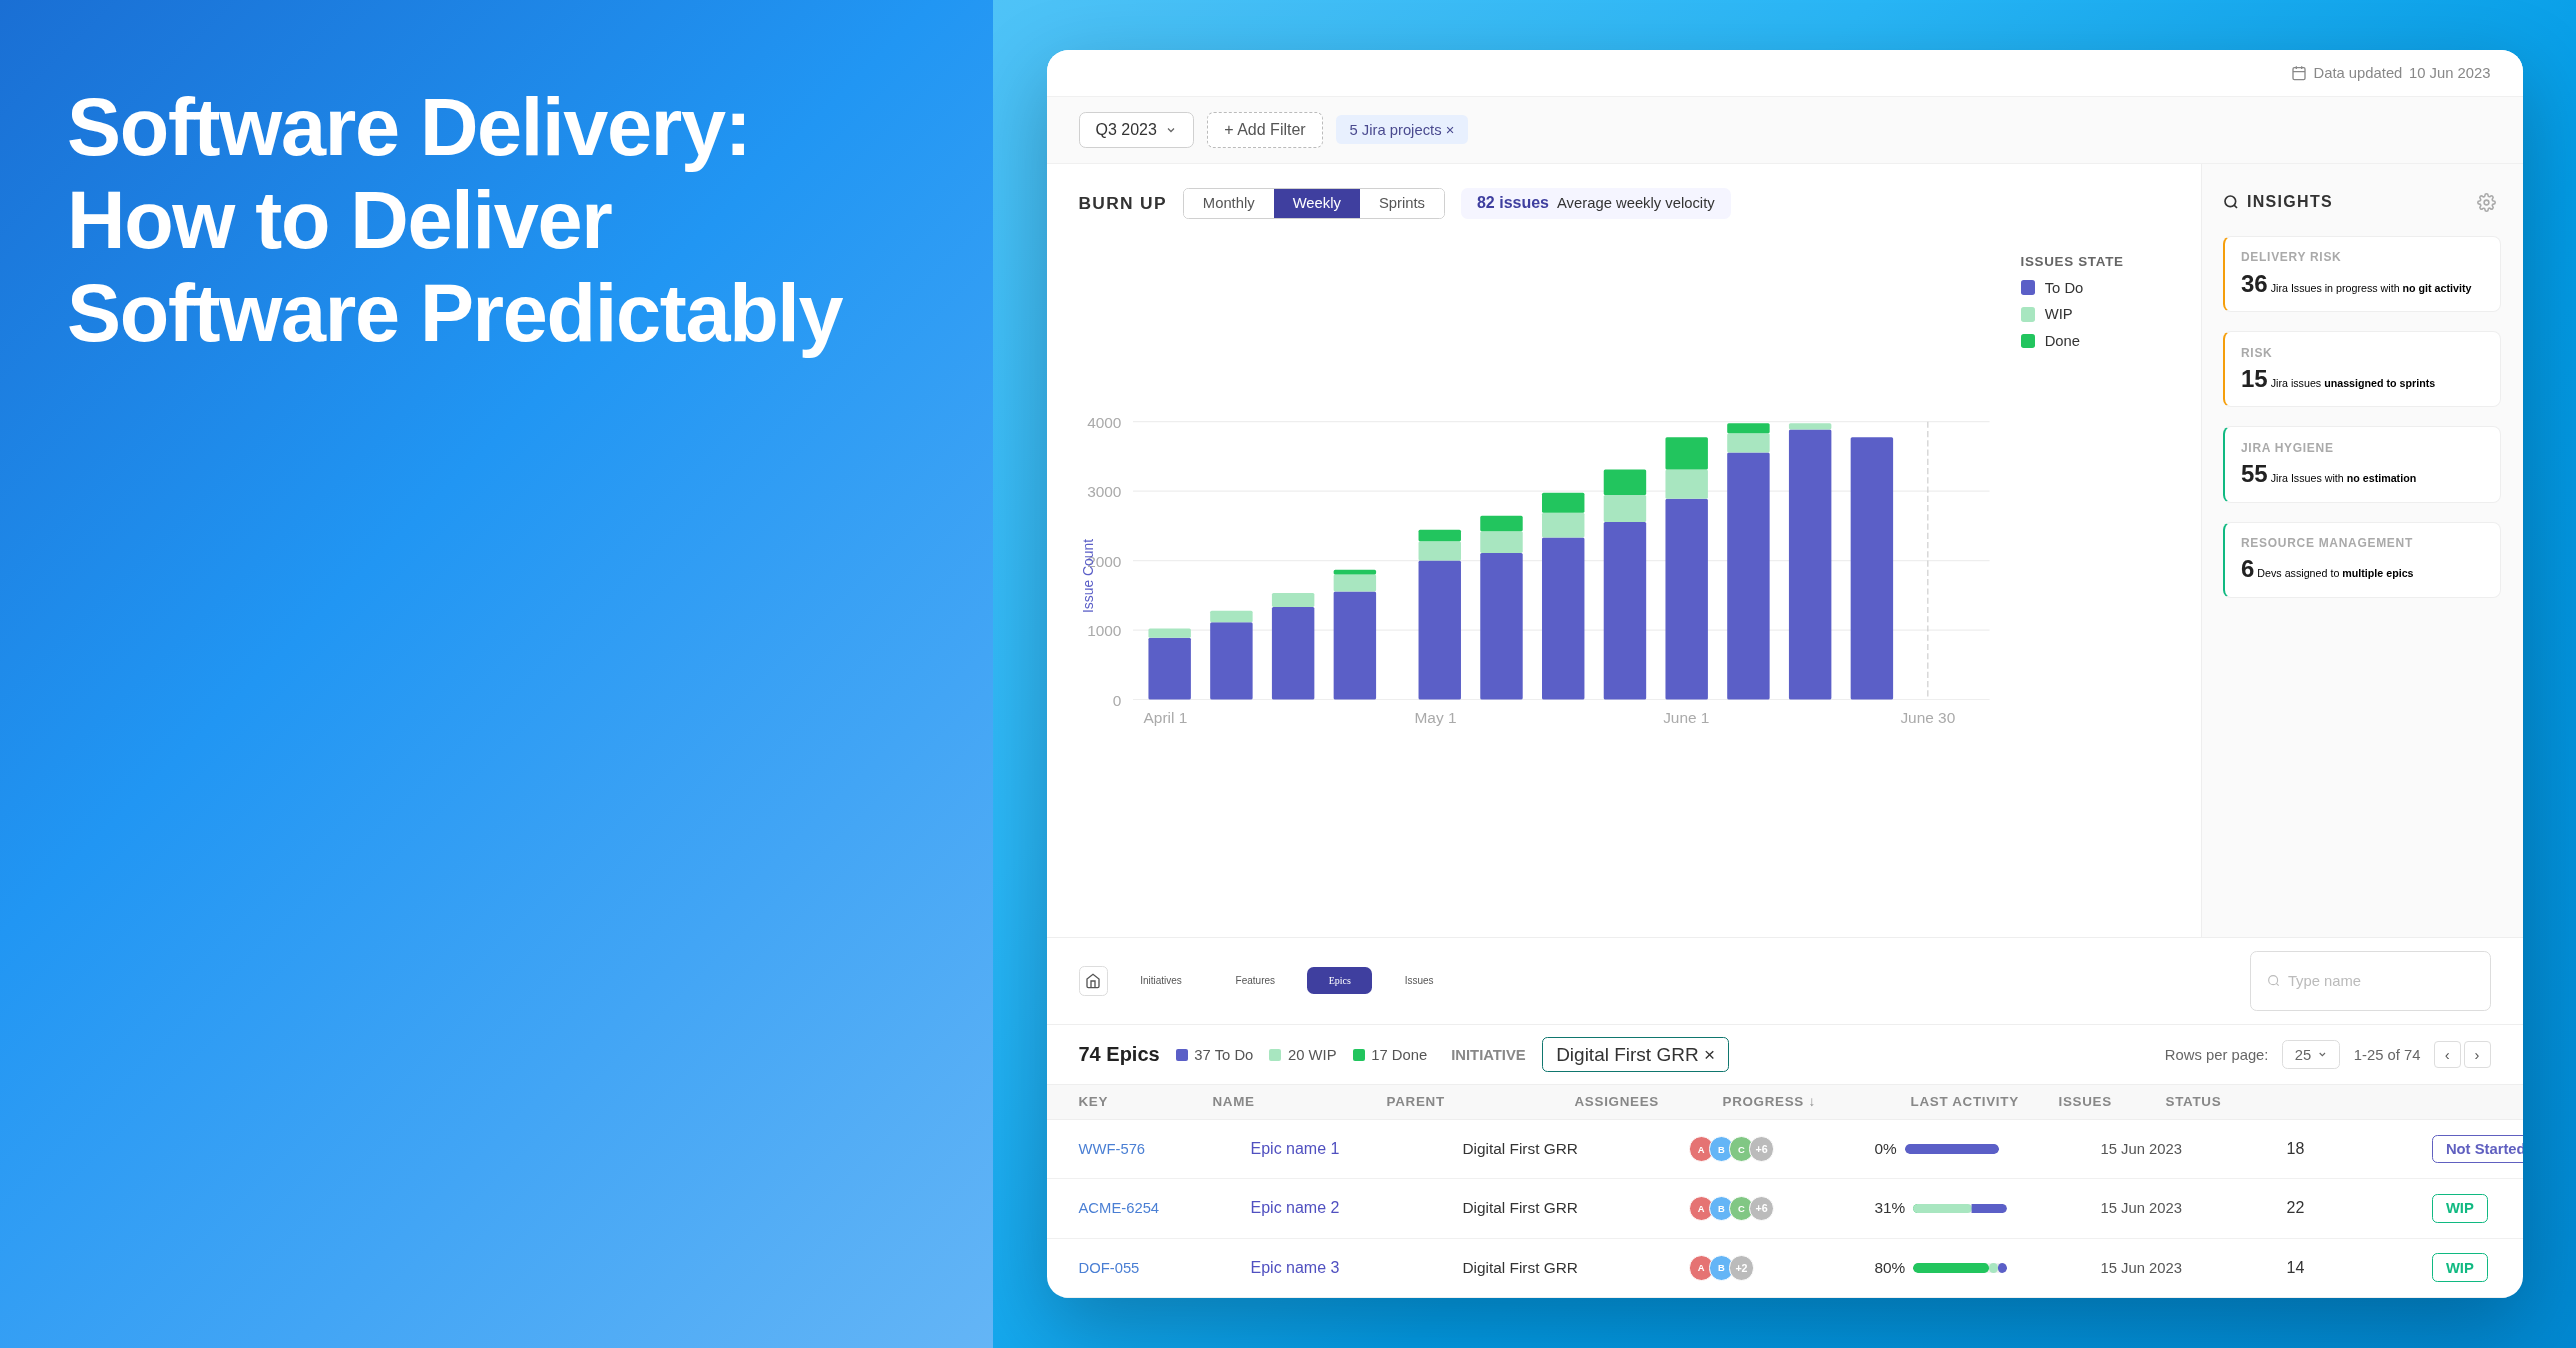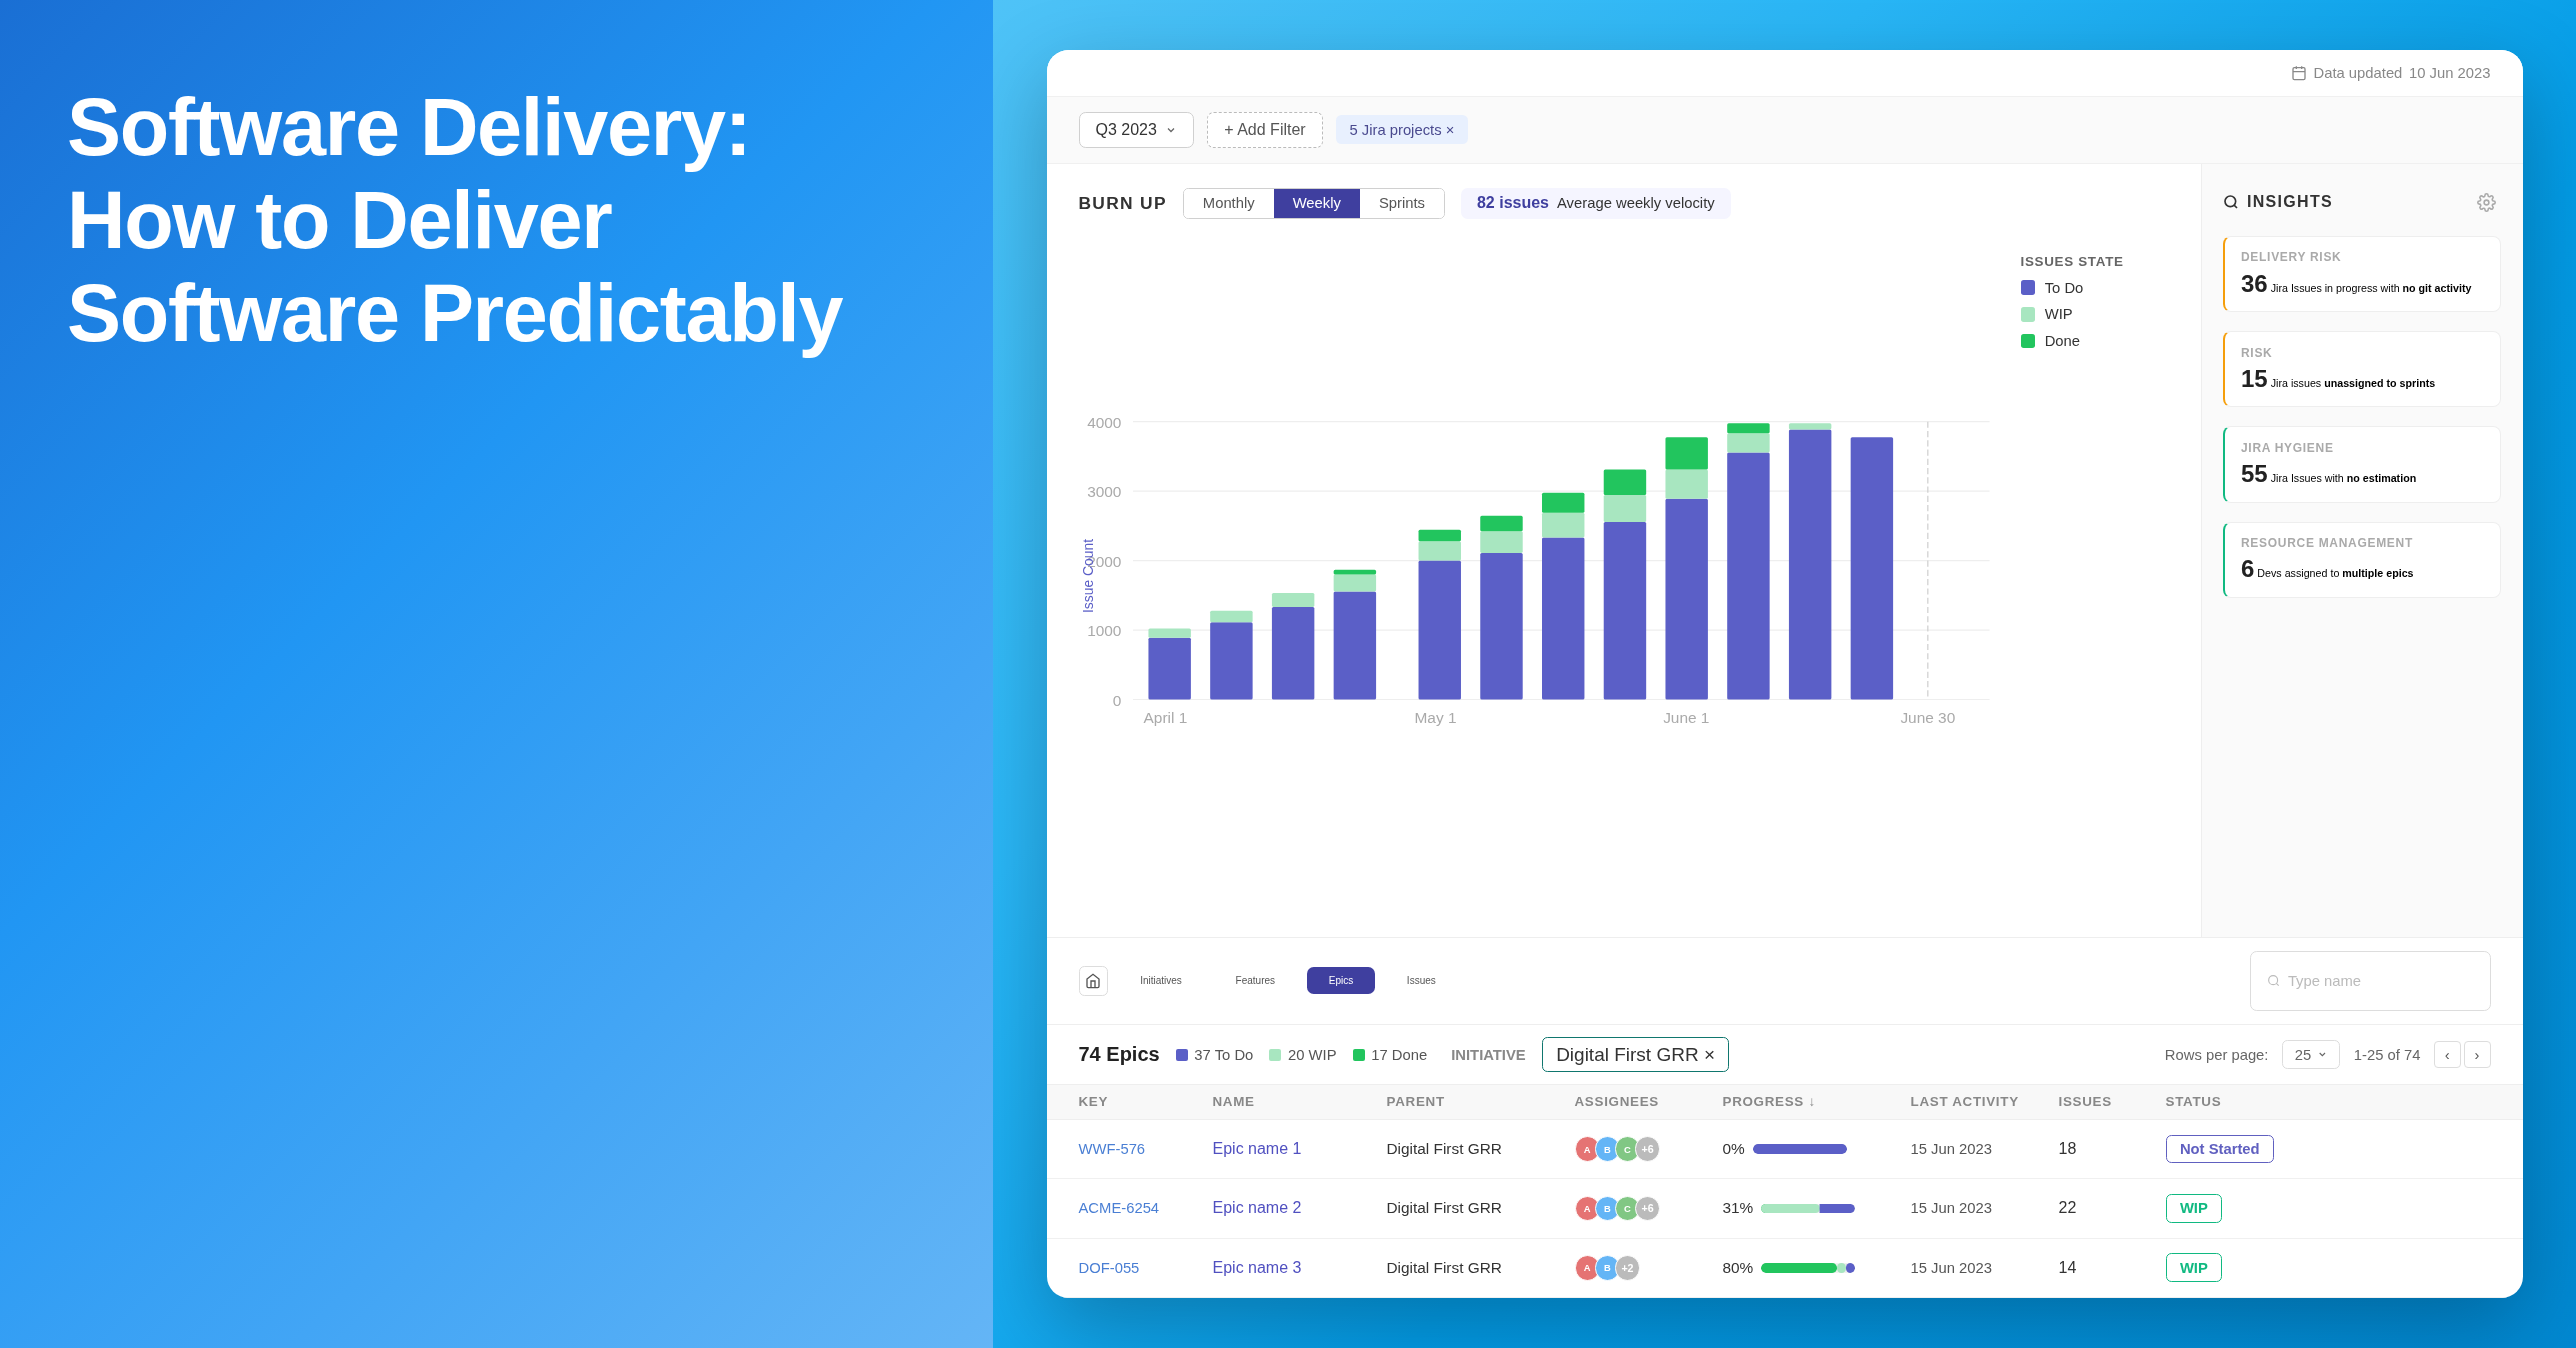--- a/index.html
+++ b/index.html
@@ -353,20 +353,21 @@
       font-size: 10px;
       cursor: pointer;
       color: #555;
       background: transparent;
       border: none;
     }
 
     .nav-tab.active {
       background: #3f3f9f;
       color: #fff;
+      font-family: Liberation Serif, serif;
     }
 
     .search-input-box {
       display: flex;
       align-items: center;
       gap: 8px;
       border: 1px solid #ddd;
       border-radius: 6.7px;
       padding: 21px 16px;
       font-size: 14.8px;
@@ -480,20 +481,21 @@
       letter-spacing: 0.7px;
     }
 
     .table-row {
       display: grid;
       grid-template-columns: 134px 174px 188px 148px 188px 148px 107px 134px;
       padding: 14.8px 32px;
       border-bottom: 0.7px solid #f0f0f0;
       align-items: center;
       font-size: 16px;
+      gap: 38px;
     }
 
     .key-link {
       color: #4a7fd4;
       font-size: 14.8px;
       cursor: pointer;
       text-decoration: none;
     }
 
     .name-link {

